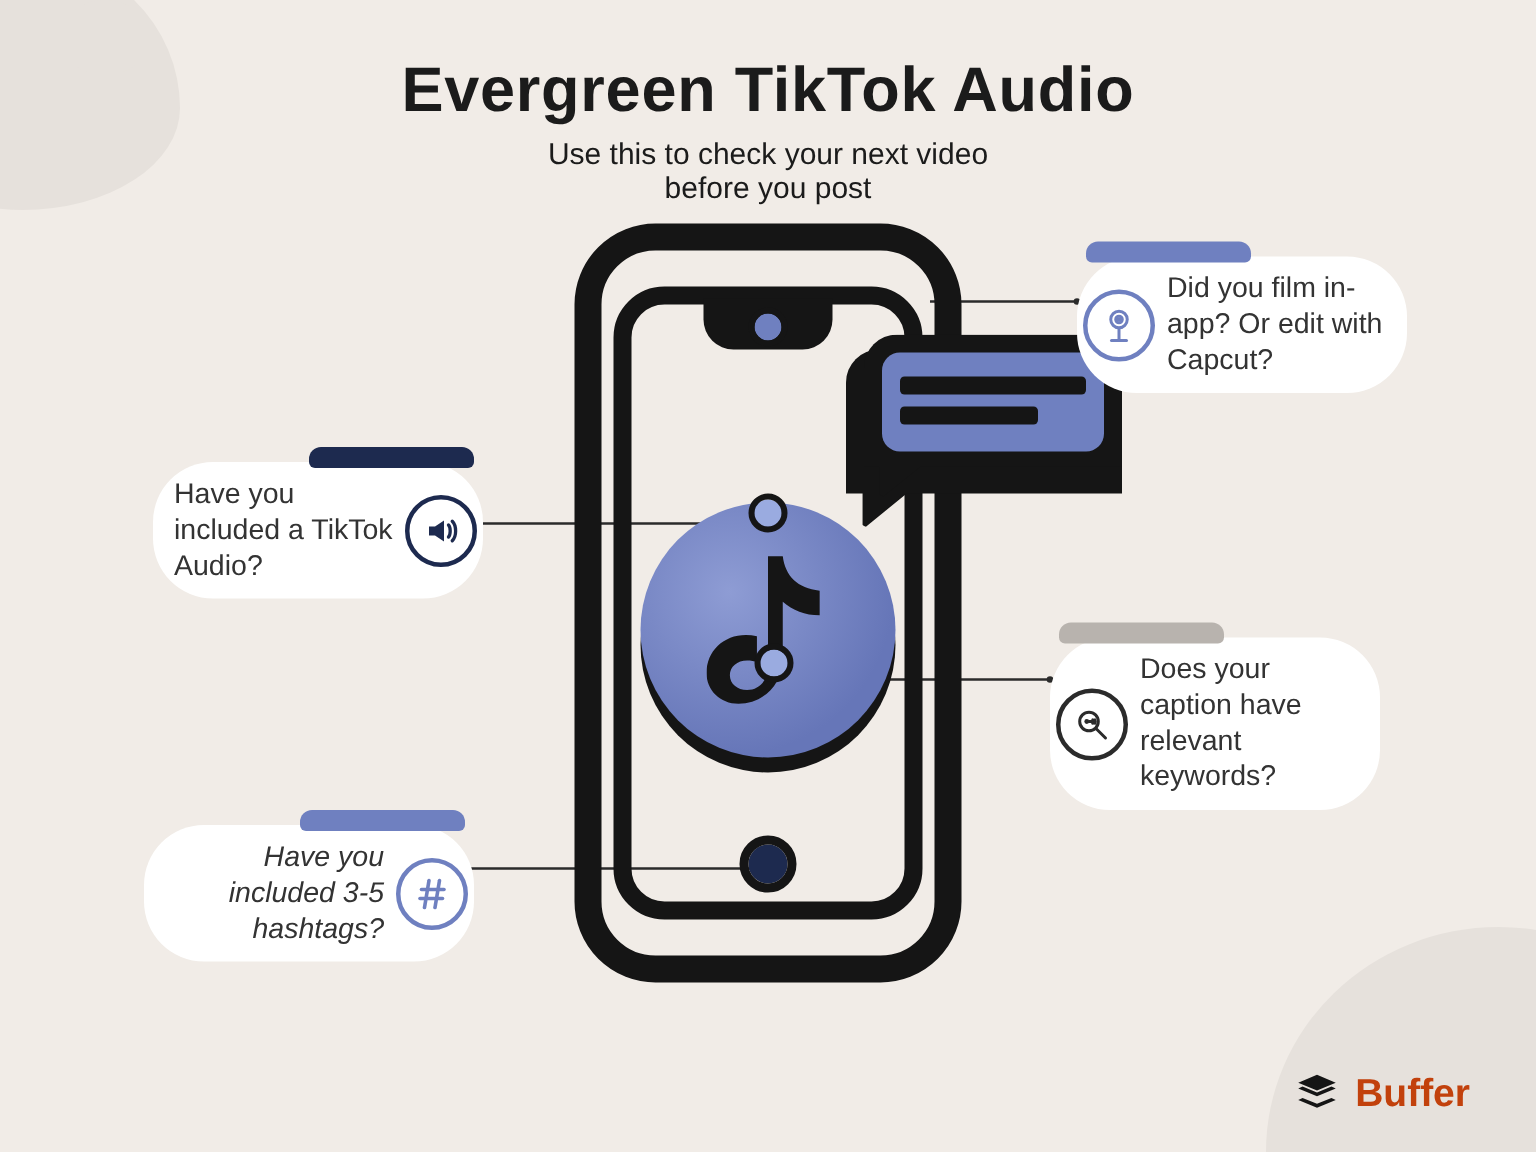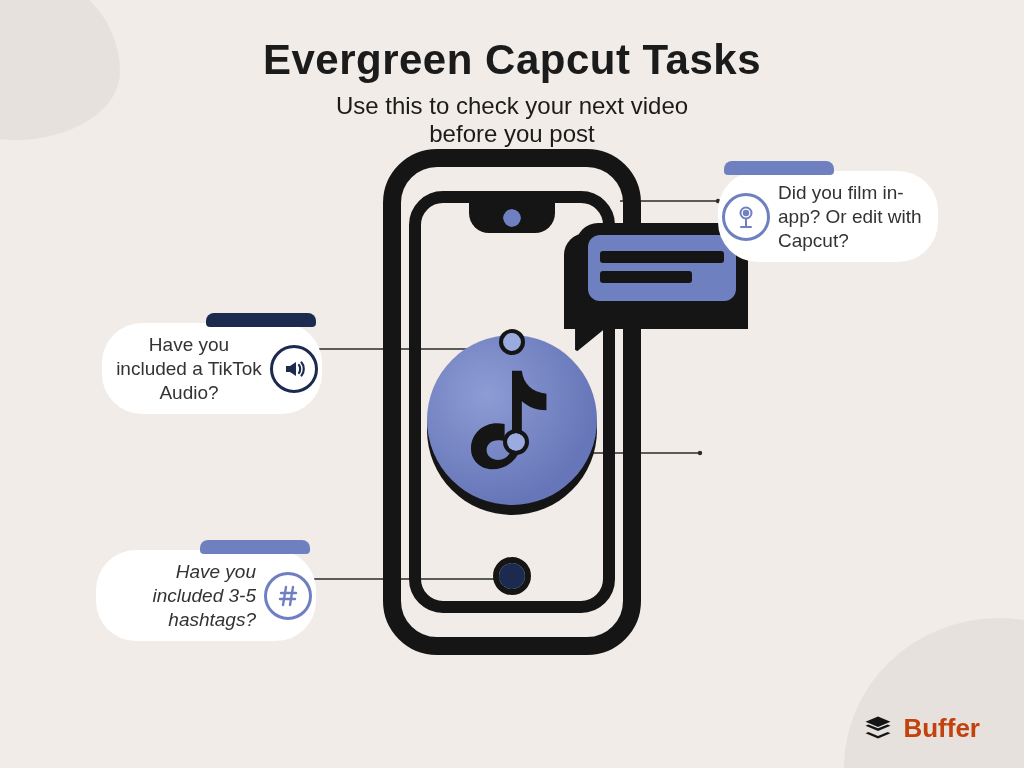--- a/index.html
+++ b/index.html
@@ -35,21 +35,21 @@
     text-align:center;
     padding-top:36px;
   }
   .title{
     font-size:42px;
     font-weight:800;
     letter-spacing:.5px;
     margin:0;
   }
   .subtitle{
-    font-size:24px;
+    font-size:20px;
     font-weight:400;
     margin:8px 0 0;
   }
 
   
   .stage{
     position:absolute;
     left:0;top:135px;
     width:1024px;height:540px;
   }
@@ -188,33 +188,33 @@
 
   
   .brand{
     position:absolute;right:44px;bottom:24px;
     display:flex;align-items:center;gap:10px;
     font-size:26px;font-weight:700;color:#c2410c;
   }
   .brand svg{width:30px;height:30px;}
 
   
-  #co-audio   { left:102px; top:188px; text-align:center; justify-content:flex-end;}
+  #co-audio   { left:102px; top:173px; text-align:left; justify-content:flex-end;}
   #co-hashtag { left:96px;  top:415px; text-align:right; justify-content:flex-end;font-style:italic;}
   #co-film    { left:718px; top:36px; }
   #co-caption { left:700px; top:290px;}
 </style>
 </head>
 <body>
 
 <div class="blob blob-tl"></div>
 <div class="blob blob-br"></div>
 
 <header>
-  <h1 class="title">Evergreen Capcut Tasks</h1>
+  <h1 class="title">Evergreen TikTok Audio</h1>
   <p class="subtitle">
     <span>Use this to check your next video</span><br>
     <span>before you post</span>
   </p>
 </header>
 
 <div class="stage">
 
   <svg class="connectors">
 
@@ -294,20 +294,34 @@
         <circle cx="12" cy="8" r="5.5"></circle>
           <circle cx="12" cy="8" r="2.2"></circle>
         <line x1="12" y1="14" x2="12" y2="21"></line>
         <line x1="7" y1="22" x2="17" y2="22"></line>
         <rect x="10.2" y="6.8" width="3.6" height="2.4" rx=".6" fill="currentColor" stroke="none"></rect>
       </svg>
     </span>
     <span>Did you film in-app? Or edit with Capcut?</span>
   </div>
 
+  <div id="co-caption" class="callout right theme-grey">
+    <span class="tab"></span>
+    <span class="badge">
+      <svg viewBox="0 0 24 24" fill="none" stroke="currentColor" stroke-width="2" stroke-linecap="round">
+        <circle cx="10" cy="10" r="6.2"></circle>
+        <line x1="15" y1="15" x2="21" y2="21"></line>
+        <circle cx="8.5" cy="10" r="1.6" fill="currentColor" stroke="none"></circle>
+        <path d="M10 10h4"></path>
+          <path d="M12.5 8.8v2.4"></path>
+          <path d="M14 8.8v2.4"></path>
+      </svg>
+    </span>
+    <span>Does your caption have relevant keywords?</span>
+  </div>
 
 </div>
 
 <div class="brand">
   <svg viewBox="0 0 24 24">
     <path fill="#151515" d="M12 2 2 6.2 12 10.4 22 6.2 12 2zm0 9.4L4.3 8.3 2 9.3 12 13.5 22 9.3l-2.3-1L12 11.4zm0 6.1L4.3 14.4 2 15.4 12 19.6 22 15.4l-2.3-1L12 17.5z"></path>
   </svg>
   <span>Buffer</span>
 </div>
 

